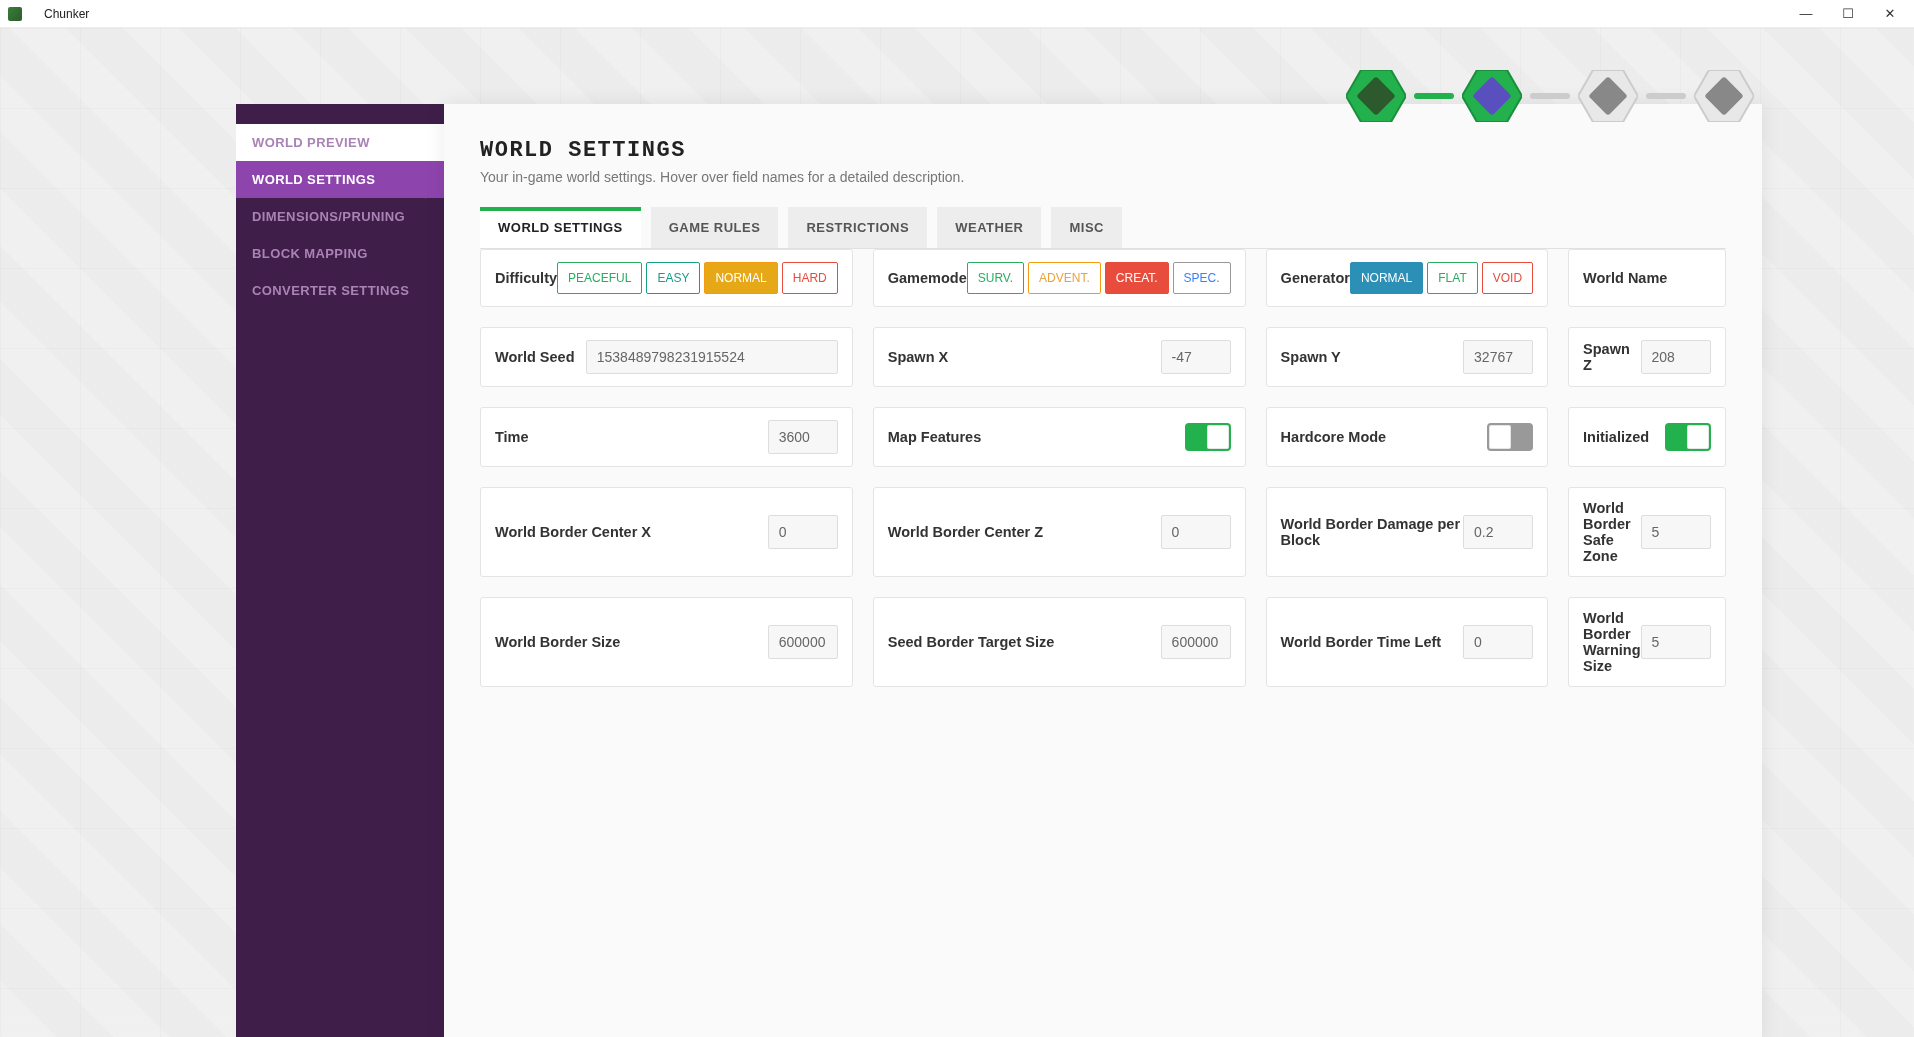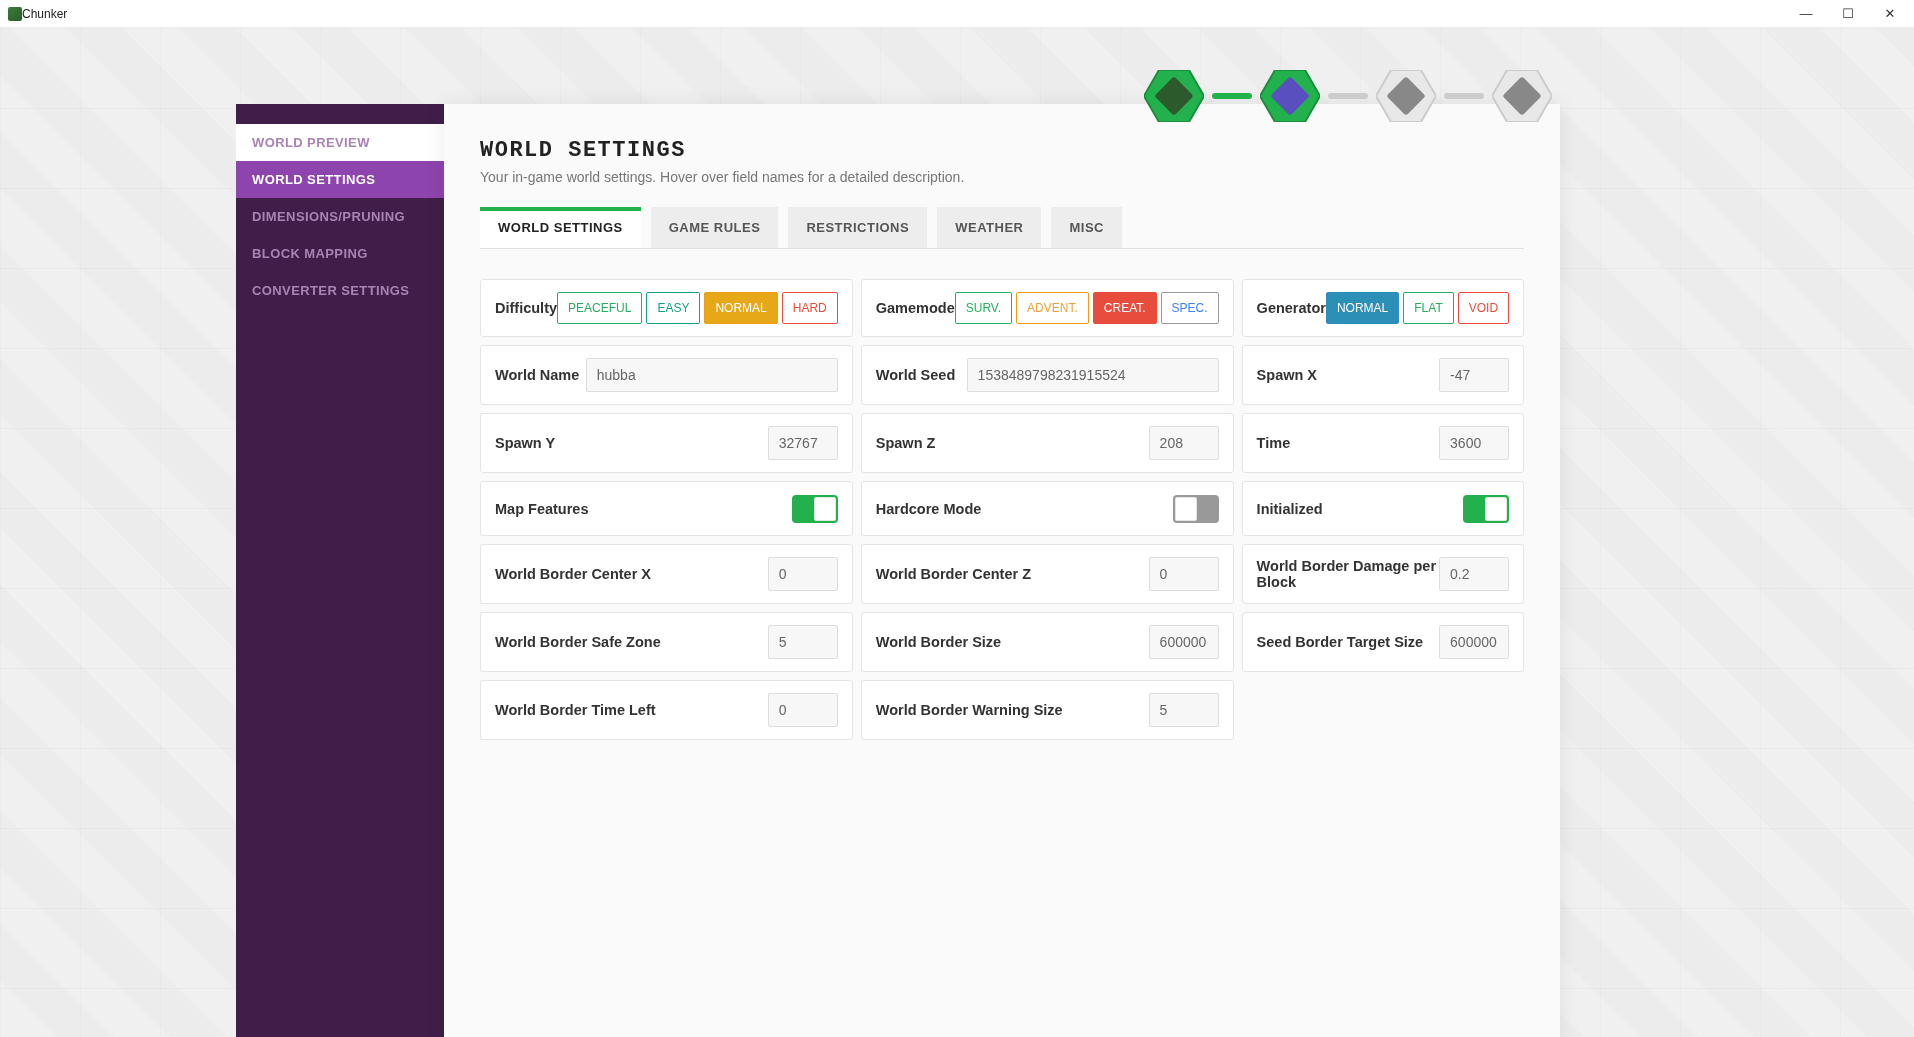--- a/index.html
+++ b/index.html
@@ -1,19 +1,19 @@
 <!DOCTYPE html>
 <html><head>
 <meta charset="utf-8">
 <style>
 * { margin: 0; padding: 0; box-sizing: border-box; }
 body { font-family: -apple-system, BlinkMacSystemFont, "Segoe UI", Arial, sans-serif; background: #fff; overflow: hidden; }
 
 .titlebar { height: 28px; background: #fff; display: flex; align-items: center; justify-content: space-between; padding: 0 4px 0 8px; border-bottom: 1px solid #eee; }
-.titlebar-left { display: flex; align-items: center; gap: 0; font-size: 12px; color: #222; }
+.titlebar-left { display: flex; align-items: center; gap: 22px; font-size: 12px; color: #222; }
 .titlebar-icon { width: 14px; height: 14px; background: linear-gradient(135deg, #3a7d3a 0%, #2b5d2b 100%); border-radius: 2px; }
 .titlebar-controls { display: flex; gap: 2px; }
 .titlebar-btn { width: 40px; height: 24px; display: flex; align-items: center; justify-content: center; cursor: pointer; font-size: 13px; color: #333; }
 
 .app-body { position: relative; height: calc(1037px - 28px); overflow: hidden; }
 .bg-tiles { position: absolute; inset: 0; background:
   linear-gradient(90deg, rgba(0,0,0,0.02) 1px, transparent 1px),
   linear-gradient(rgba(0,0,0,0.02) 1px, transparent 1px),
   repeating-linear-gradient(45deg, rgba(0,0,0,0.015) 0 40px, rgba(0,0,0,0.03) 40px 80px);
   background-size: 80px 80px, 80px 80px, auto;
@@ -39,21 +39,21 @@
 .connector { width: 40px; height: 6px; background: #ccc; border-radius: 3px; }
 .connector.green { background: #22b14c; }
 
 .page-title { font-family: "Courier New", monospace; font-weight: 900; font-size: 22px; letter-spacing: 1.5px; color: #222; }
 .page-subtitle { color: #777; font-size: 14px; margin-top: 6px; margin-bottom: 22px; }
 
 .tabs { display: flex; gap: 10px; border-bottom: 1px solid #e0e0e0; }
 .tab { padding: 13px 18px; background: #ededed; color: #555; font-weight: 700; font-size: 13px; letter-spacing: 0.5px; cursor: pointer; }
 .tab.active { background: #fff; color: #222; border-top: 4px solid #22b14c; padding-top: 9px; }
 
-.settings-grid { display: grid; grid-template-columns: 1fr 1fr 1fr; gap: 8px; margin-top: 30px; }
+.settings-grid { display: grid; grid-template-columns: 1fr 1fr 1fr 1fr; gap: 20px; }
 .setting-row { background: #fff; border: 1px solid #e4e4e4; border-radius: 3px; padding: 12px 14px; display: flex; align-items: center; justify-content: space-between; min-height: 55px; }
 .setting-label { font-weight: 700; color: #333; font-size: 14.5px; }
 .setting-control { display: flex; gap: 4px; align-items: center; }
 
 .opt-btn { border: 1px solid; background: #fff; padding: 8px 10px; font-size: 12px; font-weight: 400; cursor: pointer; border-radius: 2px; }
 .opt-btn.green { border-color: #27ae60; color: #27ae60; }
 .opt-btn.teal { border-color: #16a085; color: #16a085; }
 .opt-btn.yellow { border-color: #f39c12; color: #fff; background: #e6a817; }
 .opt-btn.red { border-color: #e74c3c; color: #e74c3c; }
 .opt-btn.red-fill { border-color: #e74c3c; background: #e74c3c; color: #fff; }
@@ -169,21 +169,20 @@
           <span class="setting-label">Generator</span>
           <div class="setting-control">
             <button class="opt-btn blue-fill">NORMAL</button>
             <button class="opt-btn green">FLAT</button>
             <button class="opt-btn red">VOID</button>
           </div>
         </div>
 
         <div class="setting-row">
           <span class="setting-label">World Name</span>
-          <input class="text-input wide" value="hubba" style="">
         </div>
 
         <div class="setting-row">
           <span class="setting-label">World Seed</span>
           <input class="text-input wide" value="1538489798231915524" style="">
         </div>
 
         <div class="setting-row">
           <span class="setting-label">Spawn X</span>
           <input class="text-input narrow" value="-47" style="">

